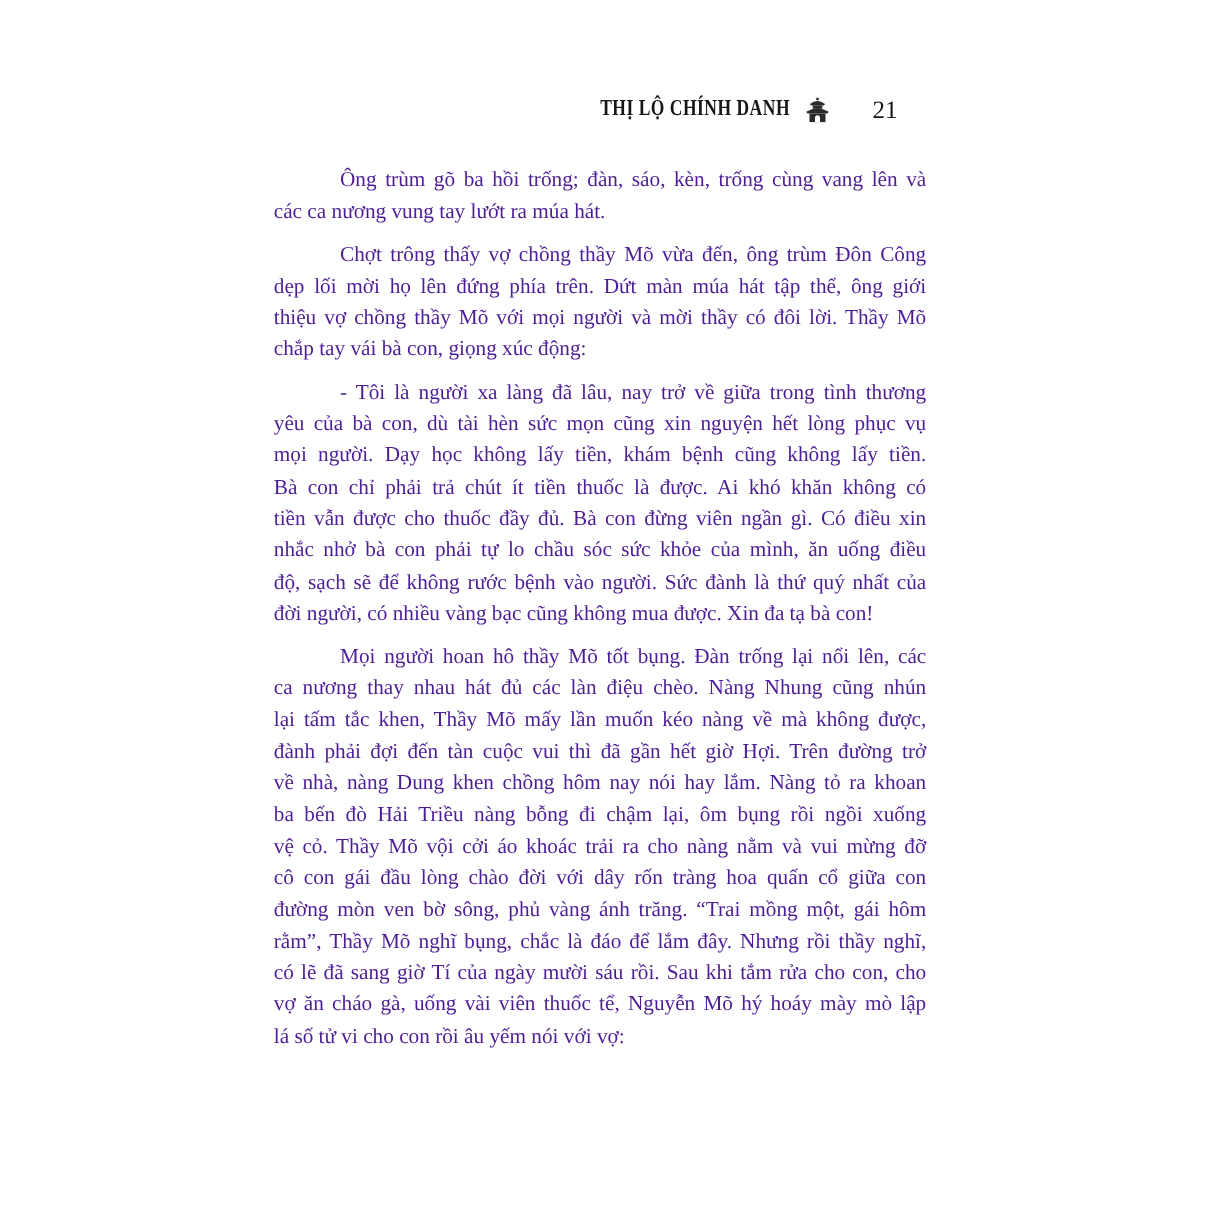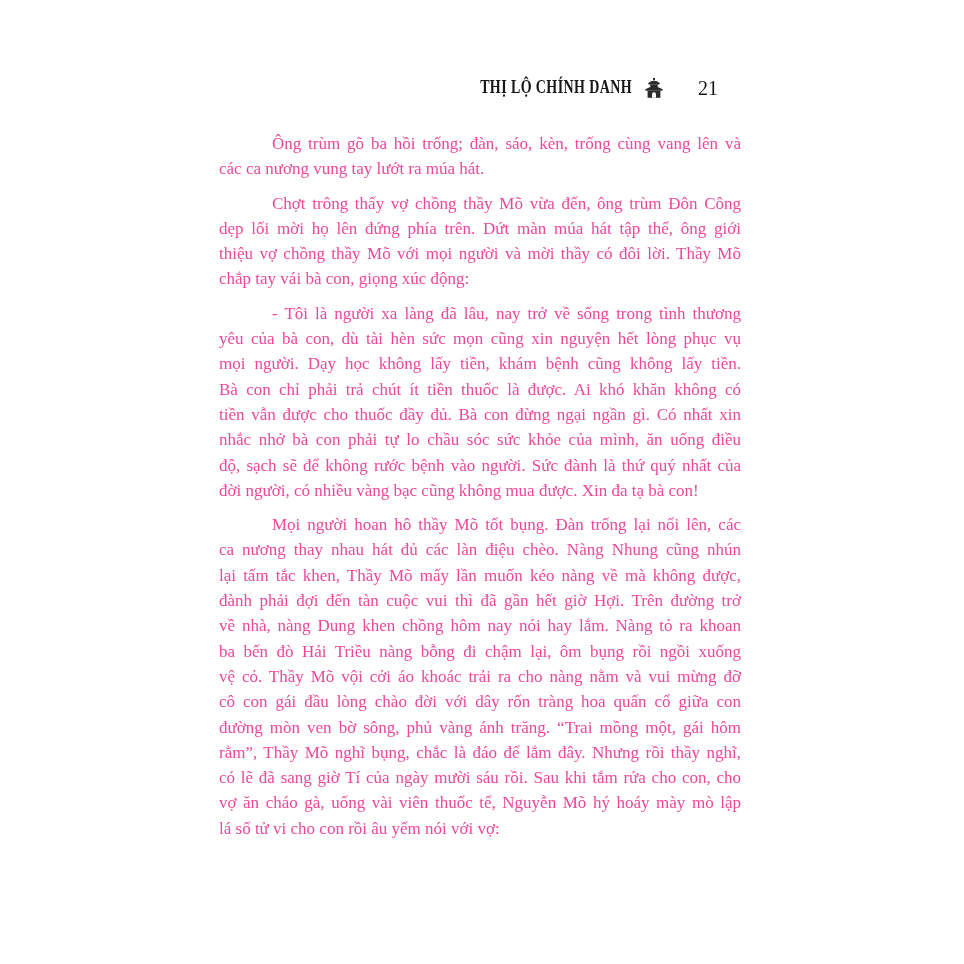--- a/index.html
+++ b/index.html
@@ -59,21 +59,21 @@
   .paragraph {
     margin: 0 0 9px 0;
   }
   .paragraph:last-child { margin-bottom: 12px; }
   .line {
     font-size: 17px;
     line-height: 25.3px;
     text-align: justify;
     text-align-last: justify;
     white-space: normal;
-    color: #ec4899;
+    color: #4c1d95;
   }
   .line.first {
     text-indent: 53px;
   }
   .line.last {
     text-align-last: left;
   }
 </style>
 </head>
 <body>
@@ -102,25 +102,25 @@
         <div class="line first">Ông trùm gõ ba hồi trống; đàn, sáo, kèn, trống cùng vang lên và</div>
         <div class="line last">các ca nương vung tay lướt ra múa hát.</div>
       </div>
       <div class="paragraph">
         <div class="line first">Chợt trông thấy vợ chồng thầy Mõ vừa đến, ông trùm Đôn Công</div>
         <div class="line">dẹp lối mời họ lên đứng phía trên. Dứt màn múa hát tập thể, ông giới</div>
         <div class="line">thiệu vợ chồng thầy Mõ với mọi người và mời thầy có đôi lời. Thầy Mõ</div>
         <div class="line last">chắp tay vái bà con, giọng xúc động:</div>
       </div>
       <div class="paragraph">
-        <div class="line first">- Tôi là người xa làng đã lâu, nay trở về sống trong tình thương</div>
+        <div class="line first">- Tôi là người xa làng đã lâu, nay trở về giữa trong tình thương</div>
         <div class="line">yêu của bà con, dù tài hèn sức mọn cũng xin nguyện hết lòng phục vụ</div>
         <div class="line">mọi người. Dạy học không lấy tiền, khám bệnh cũng không lấy tiền.</div>
         <div class="line">Bà con chỉ phải trả chút ít tiền thuốc là được. Ai khó khăn không có</div>
-        <div class="line">tiền vẫn được cho thuốc đầy đủ. Bà con đừng ngại ngần gì. Có nhất xin</div>
+        <div class="line">tiền vẫn được cho thuốc đầy đủ. Bà con đừng viên ngần gì. Có điều xin</div>
         <div class="line">nhắc nhở bà con phải tự lo chầu sóc sức khỏe của mình, ăn uống điều</div>
         <div class="line">độ, sạch sẽ để không rước bệnh vào người. Sức đành là thứ quý nhất của</div>
         <div class="line last">đời người, có nhiều vàng bạc cũng không mua được. Xin đa tạ bà con!</div>
       </div>
       <div class="paragraph">
         <div class="line first">Mọi người hoan hô thầy Mõ tốt bụng. Đàn trống lại nổi lên, các</div>
         <div class="line">ca nương thay nhau hát đủ các làn điệu chèo. Nàng Nhung cũng nhún</div>
         <div class="line">lại tấm tắc khen, Thầy Mõ mấy lần muốn kéo nàng về mà không được,</div>
         <div class="line">đành phải đợi đến tàn cuộc vui thì đã gần hết giờ Hợi. Trên đường trở</div>
         <div class="line">về nhà, nàng Dung khen chồng hôm nay nói hay lắm. Nàng tỏ ra khoan</div>

